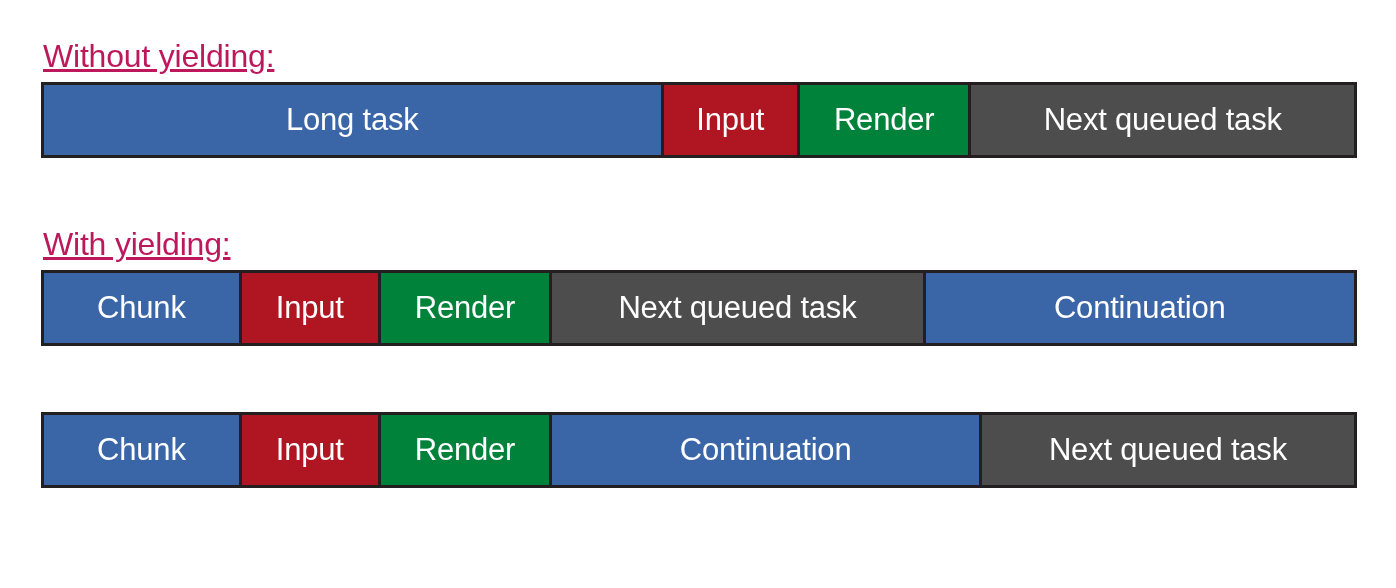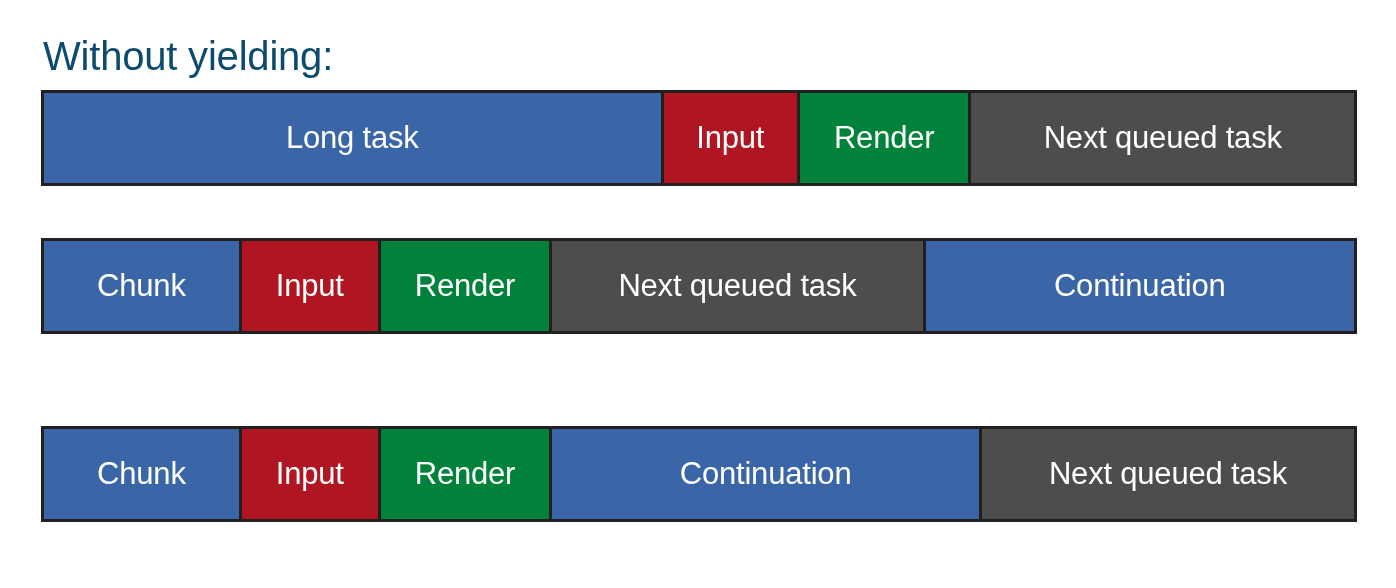--- a/index.html
+++ b/index.html
@@ -18,37 +18,37 @@
     width: 1396px;
     height: 588px;
     background: #ffffff;
   }
   .section {
     position: absolute;
     left: 41px;
     width: 1316px;
   }
   .section-label {
-    font-size: 40px;
+    font-size: 32px;
     line-height: 40px;
-    color: #0c4a6e;
+    color: #be185d;
     font-weight: 400;
     letter-spacing: -0.2px;
     white-space: nowrap;
     margin: 0 0 6px 2px;
+    text-decoration: underline;
   }
   .timeline {
     display: flex;
     flex-direction: row;
     width: 1316px;
-    height: 96px;
+    height: 76px;
     border: 3px solid #231f20;
     box-sizing: border-box;
     background: #e5e5e5;
-    margin-top: 14px;
   }
   .seg {
     display: flex;
     align-items: center;
     justify-content: center;
     height: 100%;
     box-sizing: border-box;
     border-right: 3px solid #231f20;
     overflow: hidden;
   }
@@ -84,20 +84,21 @@
         <div class="seg" style="width: 13.1%; background: rgb(0, 130, 59);">
           <span class="seg-label">Render</span>
         </div>
         <div class="seg" style="width: 29.2%; background: rgb(77, 77, 77);">
           <span class="seg-label">Next queued task</span>
         </div>
       </div>
   </div>
 
   <div class="section" id="section-2">
+    <div class="section-label">With yielding:</div>
     <div class="timeline">
         <div class="seg" style="width: 15.1%; background: rgb(58, 102, 167);">
           <span class="seg-label">Chunk</span>
         </div>
         <div class="seg" style="width: 10.6%; background: rgb(176, 22, 33);">
           <span class="seg-label">Input</span>
         </div>
         <div class="seg" style="width: 13.1%; background: rgb(0, 130, 59);">
           <span class="seg-label">Render</span>
         </div>

